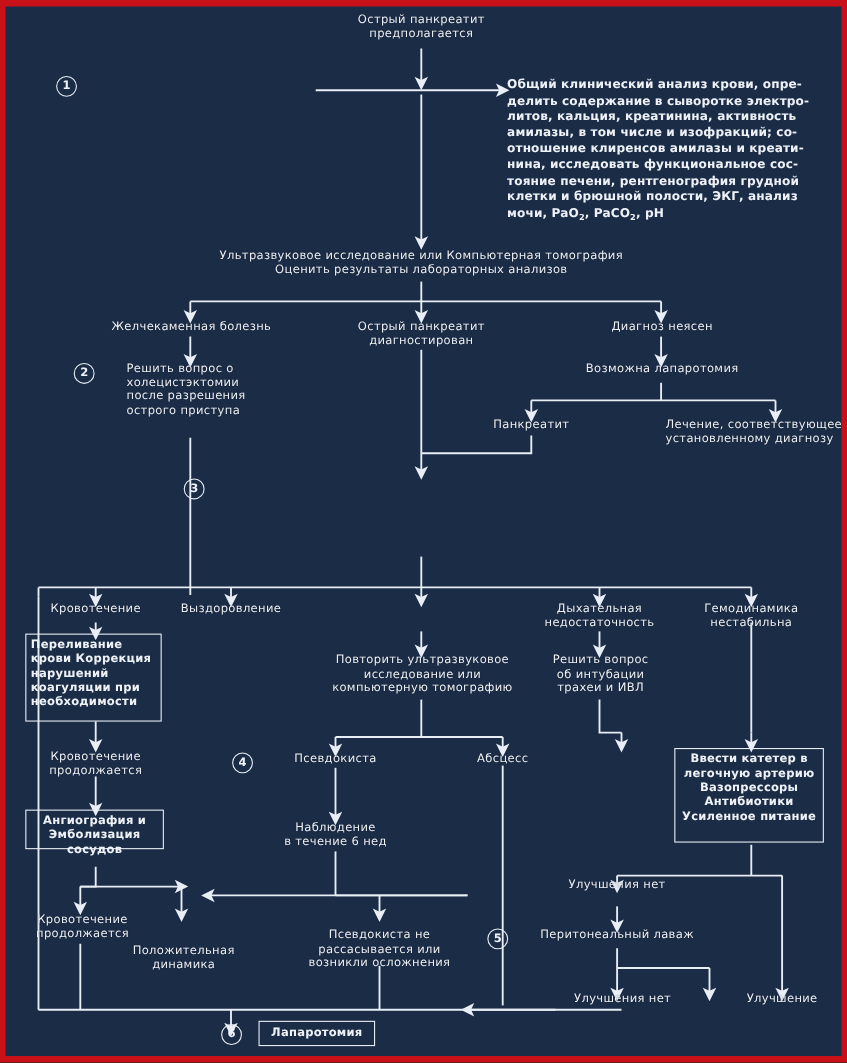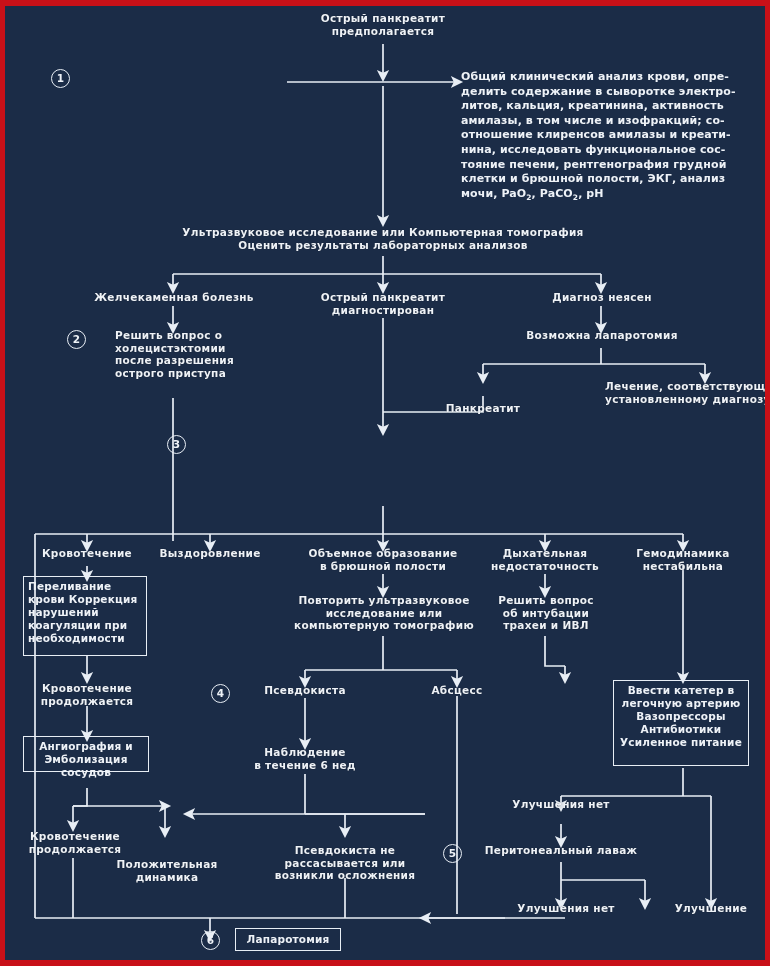--- a/index.html
+++ b/index.html
@@ -22,21 +22,21 @@
   #canvas {
     position: absolute;
     left: 0; top: 0;
     width: 770px; height: 966px;
   }
   .lbl {
     position: absolute;
     color: #eef2f7;
     font-family: "DejaVu Sans", sans-serif;
     font-size: 10.5px;
-    font-weight: bold;
+    font-weight: normal;
     line-height: 12.6px;
     letter-spacing: 0.3px;
     text-align: center;
     white-space: pre-line;
     text-shadow: 0 0 1px rgba(0,0,0,0.55);
   }
   .lbl.left { text-align: left; }
   .boxed {
     position: absolute;
     color: #eef2f7;
@@ -214,30 +214,28 @@
   <div class="lbl" style="left:518px; top:285px; width:158px;">Диагноз неясен</div>
 
   <div class="circ" style="left:62px; top:324px;">2</div>
   <div class="lbl left" style="left:110px; top:323px; width:170px;">Решить вопрос о
 холецистэктомии
 после разрешения
 острого приступа</div>
 
   <div class="lbl" style="left:500px; top:323px; width:194px;">Возможна лапаротомия</div>
 
-  <div class="lbl" style="left:420px; top:374px; width:116px;margin-top:22px;">Панкреатит</div>
+  <div class="lbl" style="left:420px; top:374px; width:116px;">Панкреатит</div>
   <div class="lbl" style="left:600px; top:374px; width:200px; text-align:left;">Лечение, соответствующее
 установленному диагнозу</div>
 
   <div class="circ" style="left:162px; top:429px;">3</div>
 
   <div class="lbl" style="left:22px; top:541px; width:120px;">Кровотечение</div>
   <div class="lbl" style="left:142px; top:541px; width:126px;">Выздоровление</div>
-  <div class="lbl" style="left:292px; top:541px; width:172px;">Объемное образование
-в брюшной полости</div>
   <div class="lbl" style="left:616px; top:541px; width:124px;">Гемодинамика
 нестабильна</div>
   <div class="lbl" style="left:478px; top:541px; width:124px;">Дыхательная
 недостаточность</div>
 
   <div class="boxed" style="left:18px; top:570px; width:124px; height:80px;">Переливание
 крови Коррекция
 нарушений
 коагуляции при
 необходимости</div>

